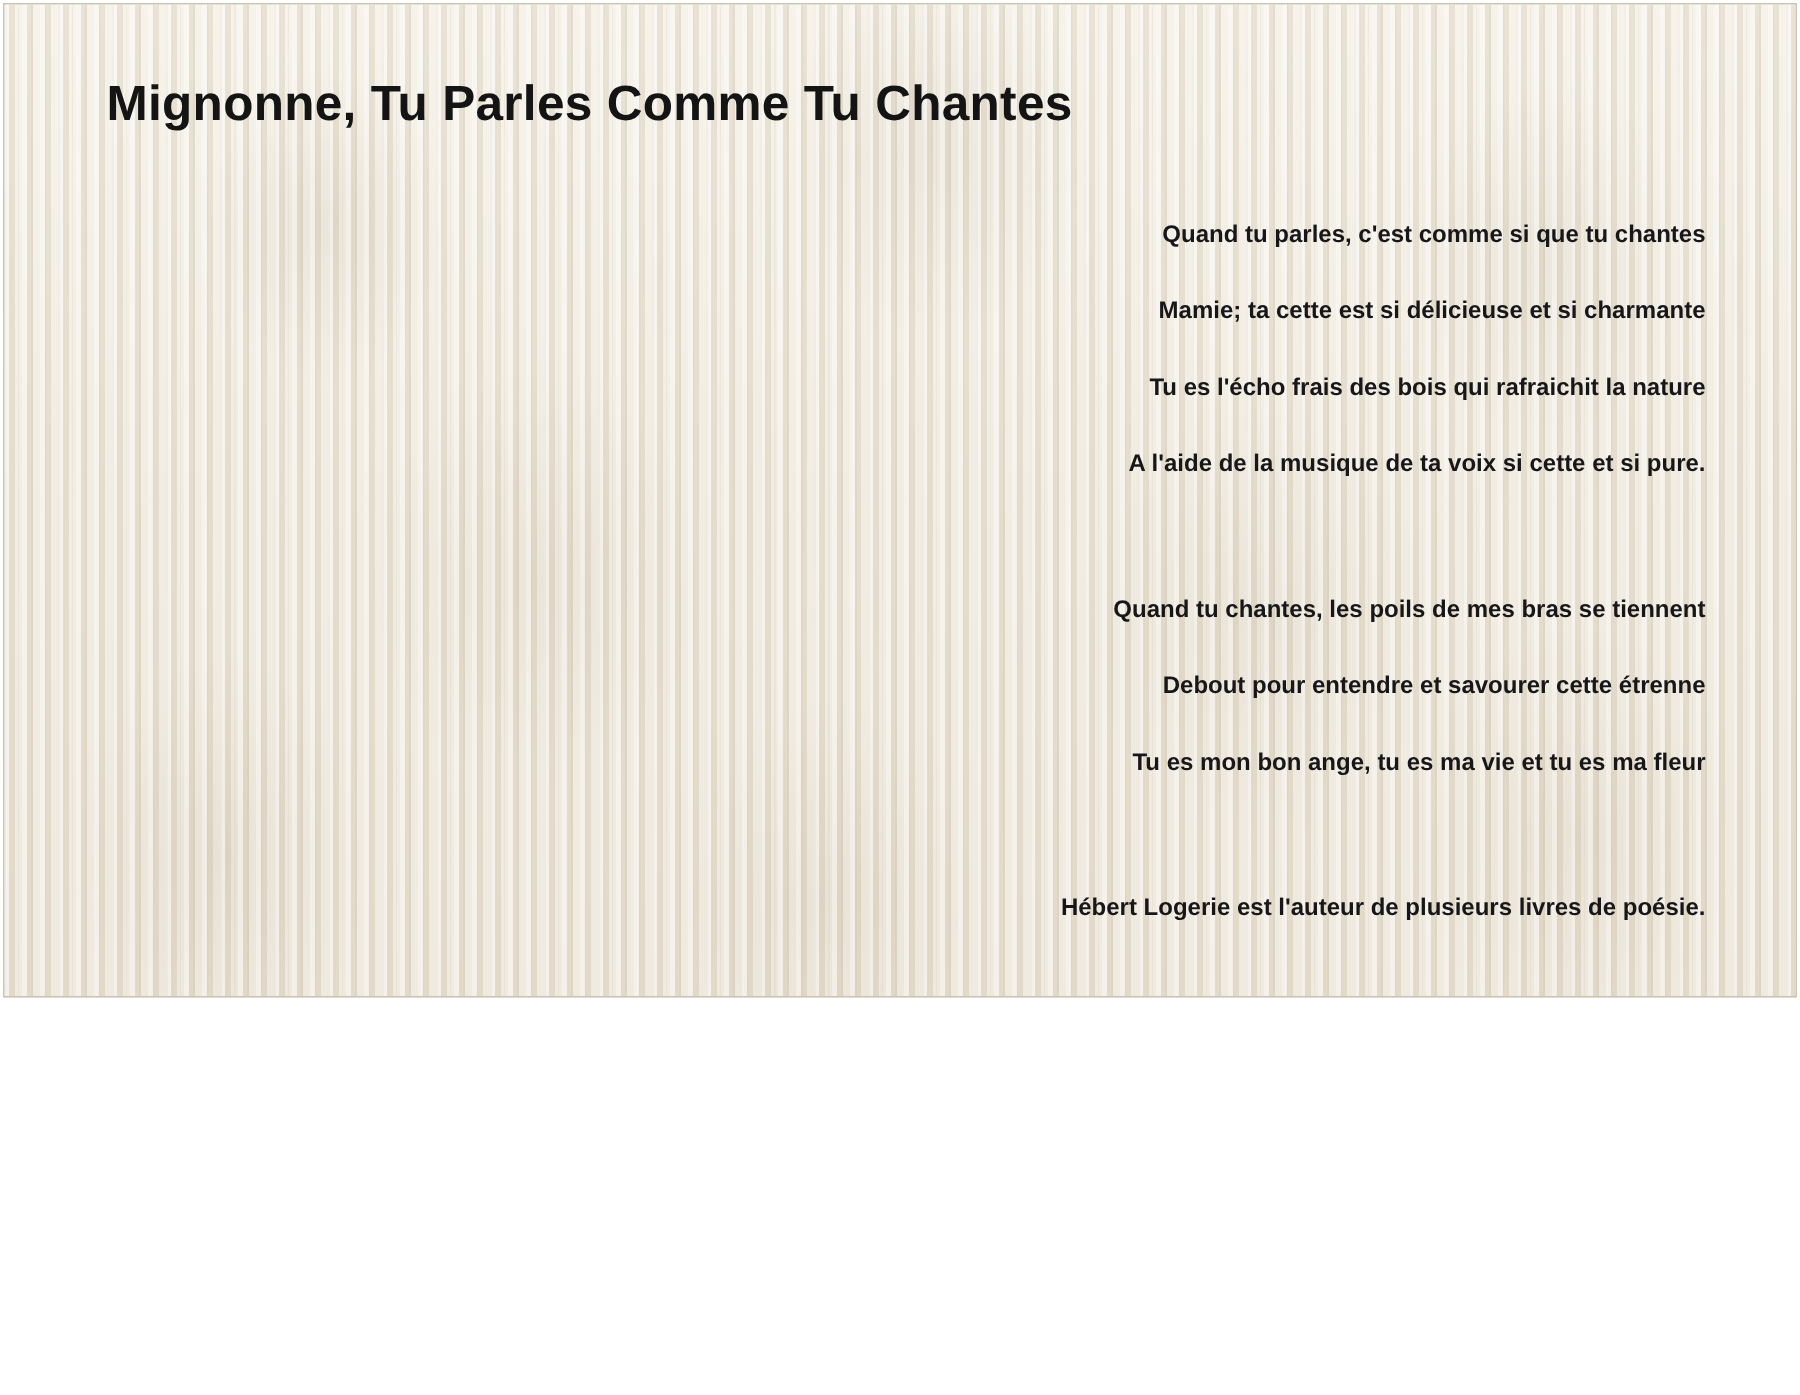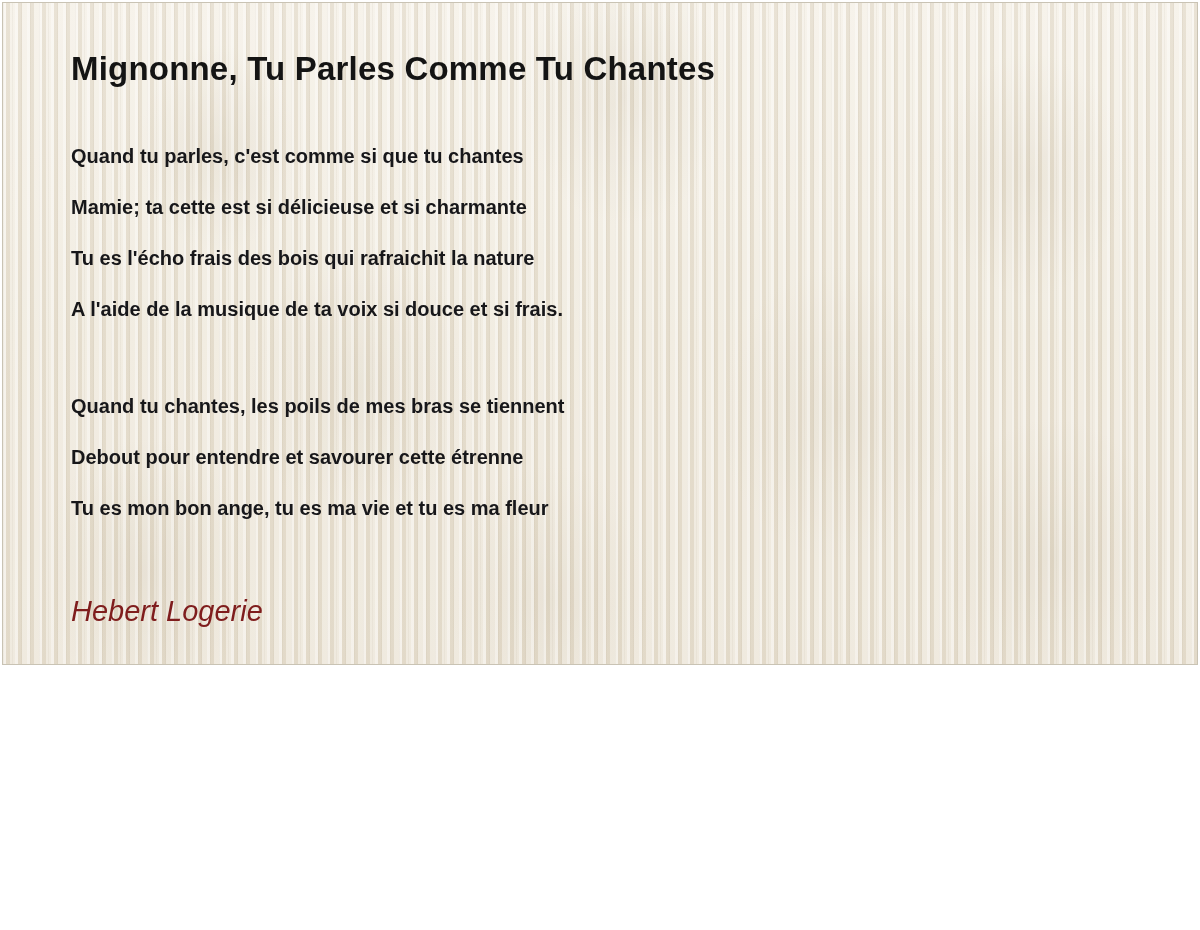--- a/index.html
+++ b/index.html
@@ -75,25 +75,26 @@
   }
 
   .stanza {
     margin: 0 0 46px 0;
   }
   .stanza:last-of-type {
     margin-bottom: 0;
   }
 
   .poem-line {
-    font-size: 20px;
+    font-size: 16px;
     font-weight: bold;
     color: #17171a;
     line-height: 51px;
     white-space: pre-wrap;
+    text-align: right;
   }
 
   .signature {
     margin-top: 62px;
     font-size: 29px;
     font-style: italic;
     color: #7f1d1d;
     line-height: 1.1;
   }
 </style>
@@ -104,28 +105,29 @@
   <div class="paper-texture"></div>
 
   <div class="content">
 
     <h1 class="poem-title">Mignonne, Tu Parles Comme Tu Chantes</h1>
 
     <div class="stanza">
       <div class="poem-line">Quand tu parles, c'est comme si que tu chantes</div>
       <div class="poem-line">Mamie; ta cette est si délicieuse et si charmante</div>
       <div class="poem-line">Tu es l'écho frais des bois qui rafraichit la nature</div>
-      <div class="poem-line">A l'aide de la musique de ta voix si douce et si frais.</div>
+      <div class="poem-line">A l'aide de la musique de ta voix si cette et si pure.</div>
     </div>
 
     <div class="stanza">
       <div class="poem-line">Quand tu chantes, les poils de mes bras se tiennent</div>
       <div class="poem-line">Debout pour entendre et savourer cette étrenne</div>
       <div class="poem-line">Tu es mon bon ange, tu es ma vie et tu es ma fleur</div>
     </div>
 
     <div class="stanza">
+      <div class="poem-line">Hébert Logerie est l'auteur de plusieurs livres de poésie.</div>
     </div>
 
     <div class="signature">Hebert Logerie</div>
 
   </div>
 </div>
 
 </body></html>

